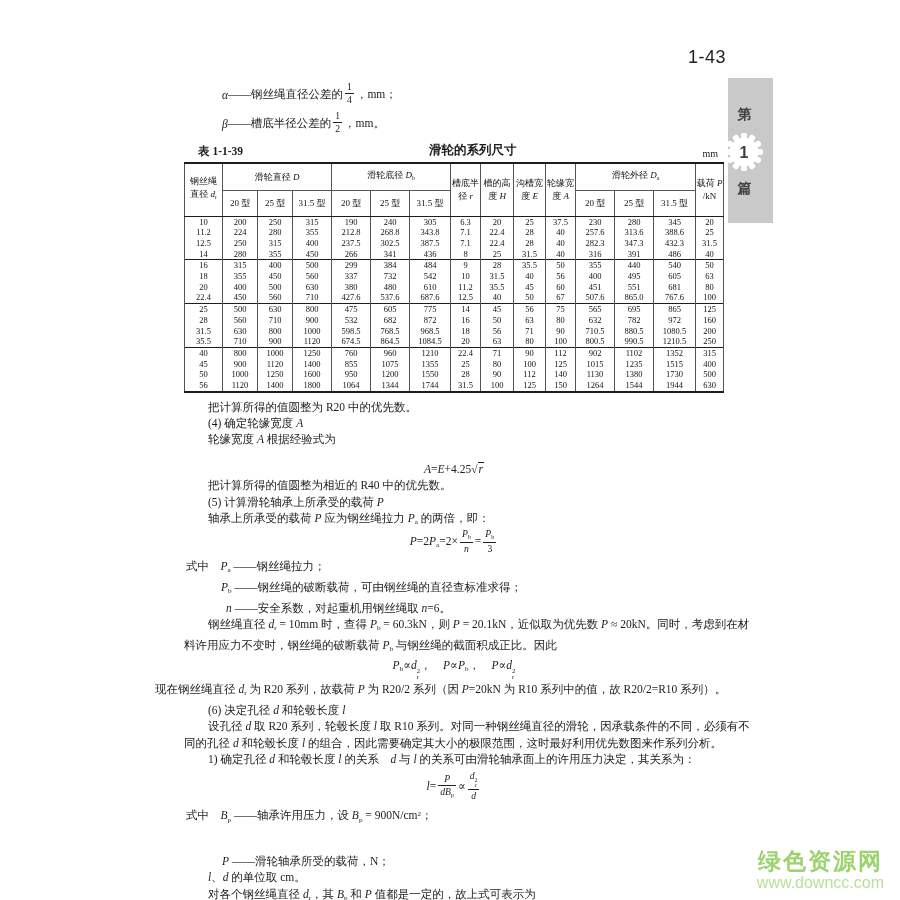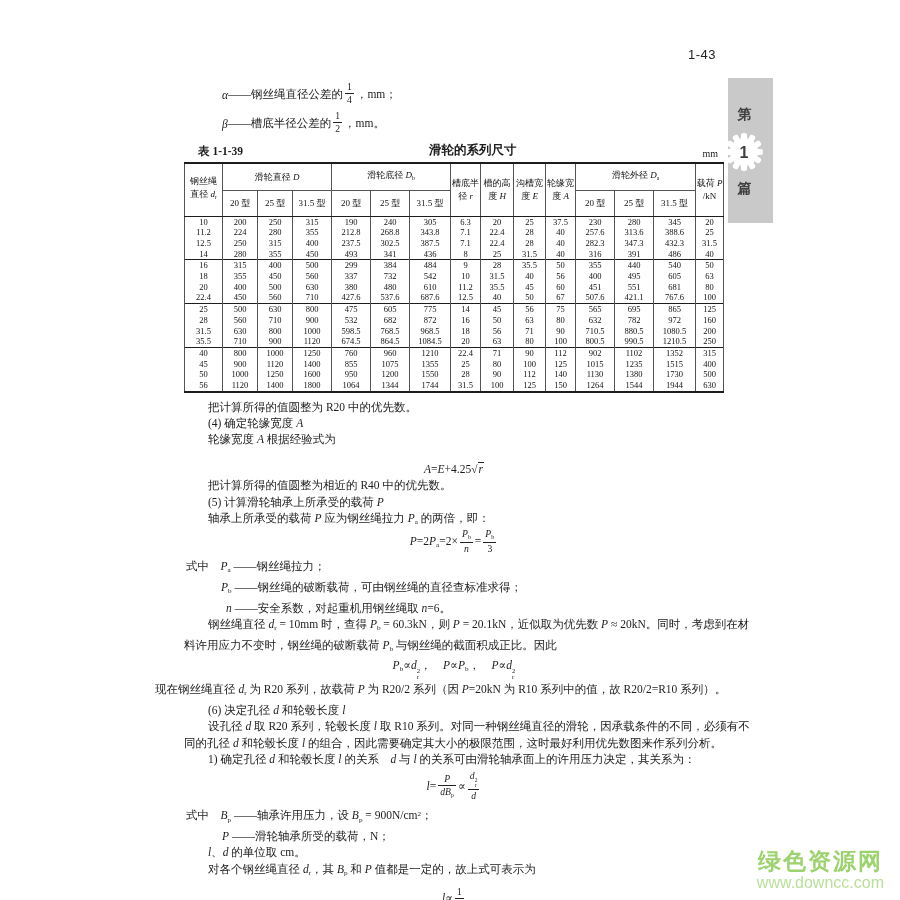--- a/index.html
+++ b/index.html
@@ -1,20 +1,20 @@
 <!DOCTYPE html>
 <html><head>
 <meta charset="utf-8">
 <style>
   * { box-sizing: border-box; }
   body { margin: 0; background: #ffffff; }
   .page { position: relative; width: 900px; height: 900px; background: #fff; overflow: hidden;
           font-family: "Liberation Serif", "DejaVu Serif", serif; color: #1c1c1c; }
 
-  .page-number { position: absolute; top: 47px; left: 688px; font-size: 13px; letter-spacing: .5px;
+  .page-number { position: absolute; top: 47px; left: 688px; font-size: 18px; letter-spacing: .5px;
                  font-family: "Liberation Sans", "DejaVu Sans", sans-serif; color: #222; }
 
   
   .side-tab { position: absolute; left: 728px; top: 78px; width: 45px; height: 145px;
               background: #c9c9c9; display: flex; flex-direction: column; align-items: center; }
   .side-tab .zi { font-size: 14px; font-weight: bold; color: #3f3f3f; margin-left: -12px;
                   font-family: "Liberation Sans", sans-serif; }
   .tab-top { margin-top: 28px; }
   .tab-bottom { margin-top: 8px; }
   .gear-wrap { margin-top: 8px; margin-left: -14px; width: 40px; height: 40px; }
@@ -51,21 +51,21 @@
   sub { font-size: .62em; vertical-align: -.35em; }
   sup { font-size: .62em; vertical-align: .45em; }
 
   
   .body-text { margin-top: 6px; }
   .para { line-height: 16.2px; white-space: nowrap; }
   .indent   { padding-left: 24px; }
   .where    { padding-left: 2px; }
   .hang1 { padding-left: 37px; }
   .hang2 { padding-left: 42px; }
-  .hang3 { padding-left: 38px; }
+  .hang3 { padding-left: 38px; margin-top: 25px; }
   .outdent { margin-left: -29px; }
 
   .var { font-style: italic; font-family: "Liberation Serif", "DejaVu Serif", serif; }
 
   .formula { text-align: center; white-space: nowrap; font-size: 11.5px; }
   .f-a   { margin: 16px 0 2px; }
   .f-p   { margin: 0 0 4px; }
   .f-prop{ margin: 1px 0; }
   .f-l   { margin: 5px 0 4px; }
   .f-ld  { margin: 7px 0 0; }
@@ -234,21 +234,21 @@
             <td>282.3</td>
             <td>347.3</td>
             <td>432.3</td>
             <td>31.5</td>
           </tr>
           <tr>
             <td>14</td>
             <td>280</td>
             <td>355</td>
             <td>450</td>
-            <td>493</td>
+            <td>266</td>
             <td>341</td>
             <td>436</td>
             <td>8</td>
             <td>25</td>
             <td>31.5</td>
             <td>40</td>
             <td>316</td>
             <td>391</td>
             <td>486</td>
             <td>40</td>
@@ -310,21 +310,21 @@
             <td>560</td>
             <td>710</td>
             <td>427.6</td>
             <td>537.6</td>
             <td>687.6</td>
             <td>12.5</td>
             <td>40</td>
             <td>50</td>
             <td>67</td>
             <td>507.6</td>
-            <td>421.1</td>
+            <td>865.0</td>
             <td>767.6</td>
             <td>100</td>
           </tr>
           <tr class="group-start">
             <td>25</td>
             <td>500</td>
             <td>630</td>
             <td>800</td>
             <td>475</td>
             <td>605</td>

